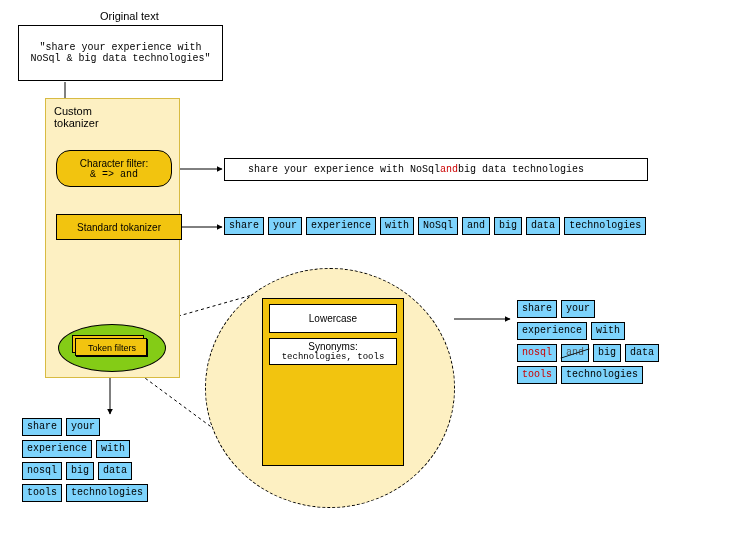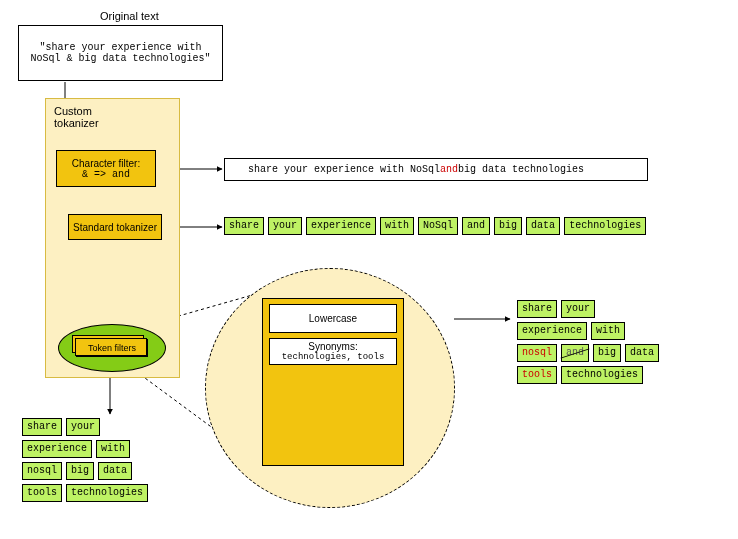--- a/index.html
+++ b/index.html
@@ -14,21 +14,21 @@
     height: 539px;
     overflow: hidden;
   }
   .mono { font-family: "Courier New", monospace; font-size: 10px; }
   .abs { position: absolute; }
   .box-white { border: 1px solid #000; background: #fff; }
   .box-gold { border: 1px solid #000; background: #f2c40f; }
   .box-cream { border: 1px solid #d8bb42; background: #fdf0c2; }
   .label { font-size: 11px; }
   .center { display:flex; align-items:center; justify-content:center; text-align:center; padding:2px 4px;}
-  .token { display:inline-block; border:1px solid #000; background:#bef264; padding:3px 4px; margin:2px 2px; font-family:"Courier New", monospace; font-size:10px; line-height:1; }
+  .token { display:inline-block; border:1px solid #000; background:#7dd3fc; padding:3px 4px; margin:2px 2px; font-family:"Courier New", monospace; font-size:10px; line-height:1; }
   .red { color: #c00; }
   .strike { position:relative; color:#555; }
   .strike::after{
     content:"";
     position:absolute; left:-2px; right:-2px; top:50%; height:0;
     border-top:1px solid #000;
     transform: rotate(-18deg);
   }
   .ellipse {
     position:absolute; border:1px solid #000; background:#84cc16; border-radius:50%;
@@ -77,26 +77,26 @@
 
 <div class="abs label" style="left:100px; top:10px;">Original text</div>
 <div class="abs box-white center mono" style="left:18px; top:25px; width:205px; height:56px;">
   <span>"share your experience with NoSql &amp; big data technologies"</span>
 </div>
 
 <div class="abs box-cream" style="left:45px; top:98px; width:135px; height:280px;">
   <div class="abs label" style="left:8px; top:6px; width:80px;">Custom tokanizer</div>
 </div>
 
-<div class="abs box-gold center" style="left:56px; top:150px; width:100px; height:37px; flex-direction:column; font-size:10px;">
+<div class="abs box-gold center" style="left:56px; top:150px; width:116px; height:37px; flex-direction:column; font-size:10px;border-radius:14px;">
   <div>Character filter:</div>
   <div class="mono">&amp; =&gt; and</div>
 </div>
 
-<div class="abs box-gold center" style="left:68px; top:214px; width:94px; height:26px; font-size:10px;">
+<div class="abs box-gold center" style="left:56px; top:214px; width:126px; height:26px; font-size:10px;">
   <span>Standard tokanizer</span>
 </div>
 
 <div class="ellipse" style="left:58px; top:324px; width:108px; height:48px;">
   <div class="stack-shadow box-gold center" style="width:72px; height:18px; font-size:9px; position:relative; z-index:1;">
     <span style="position:relative; z-index:2;">Token filters</span>
   </div>
 </div>
 
 <div class="abs box-white center mono" style="left:224px; top:158px; width:424px; height:23px; justify-content:flex-start; padding:0 23px;">

